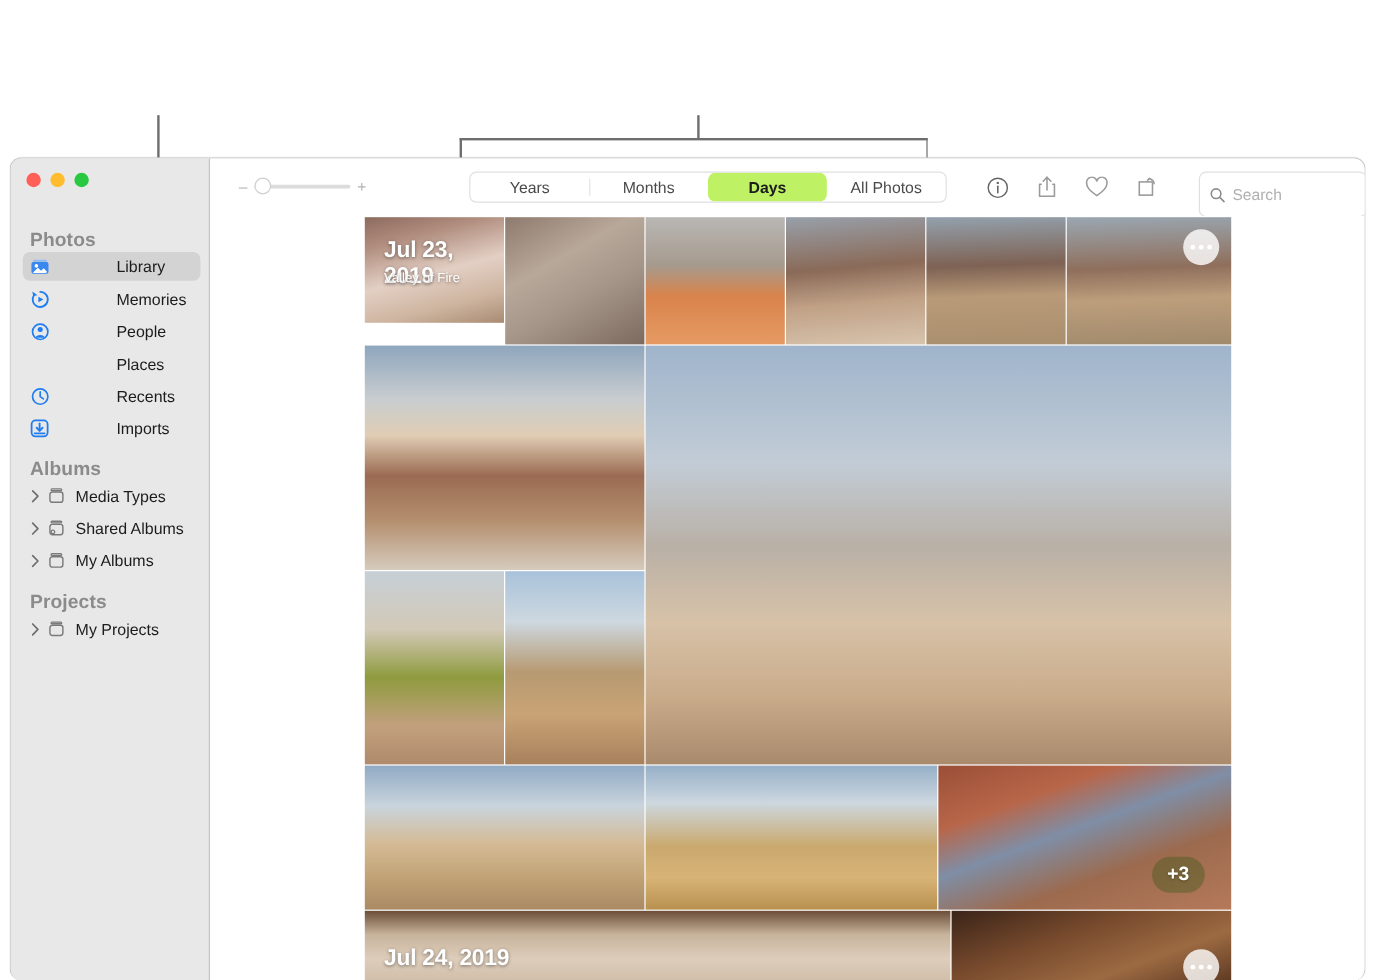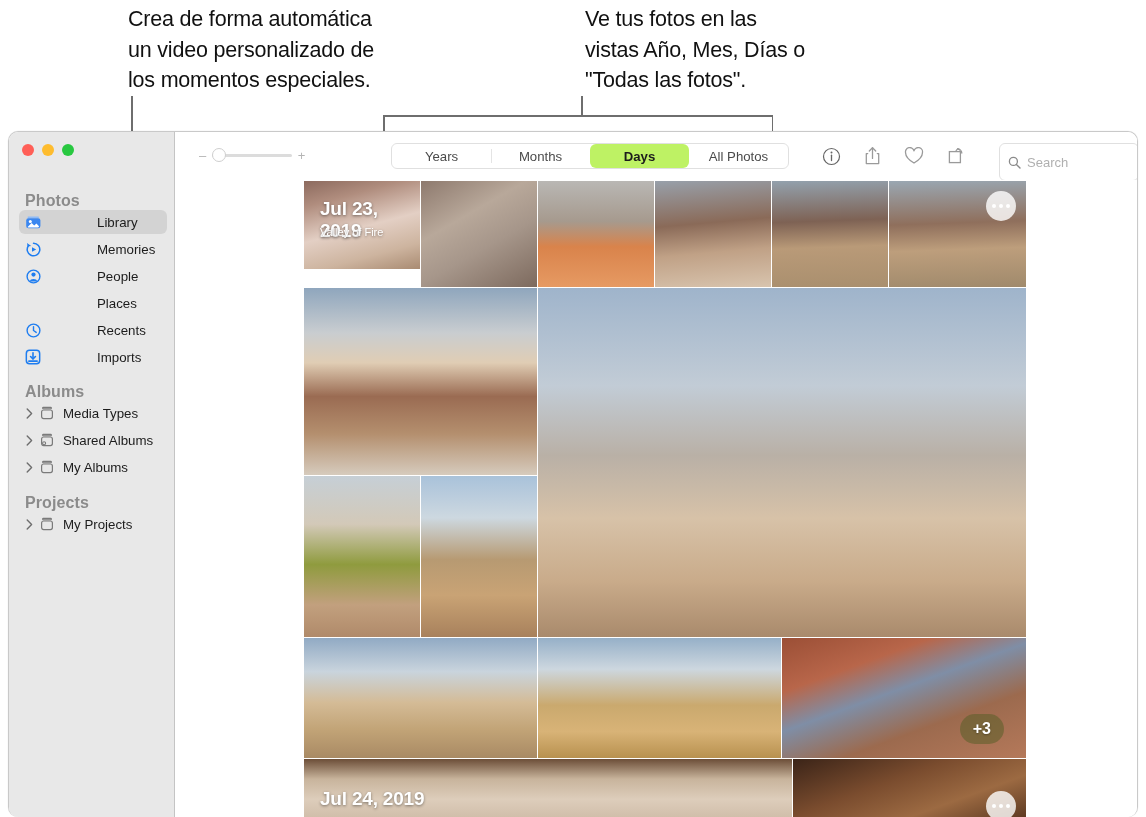--- a/index.html
+++ b/index.html
@@ -202,26 +202,20 @@
     background: rgba(90,95,40,0.55);
     color: #ffffff; font-size: 16px; font-weight: bold;
     text-shadow: 0 1px 2px rgba(0,0,0,0.3);
   }
 </style>
 </head>
 <body>
 
 <div id="root">
 
-  <div id="callout-left-text" class="callout-text">Crea de forma automática
-un video personalizado de
-los momentos especiales.</div>
-  <div id="callout-right-text" class="callout-text">Ve tus fotos en las
-vistas Año, Mes, Días o
-"Todas las fotos".</div>
 
   <div class="leader v" style="left:131px; top:96px; height:153px;"></div>
   <div class="leader h" style="left:110px; top:247.5px; width:23px;"></div>
 
   <div class="leader v" style="left:581px; top:96px; height:20px;"></div>
   <div class="leader h" style="left:383px; top:115px; width:390px;"></div>
   <div class="leader v" style="left:383px; top:115px; height:17px;"></div>
   <div class="leader v" style="left:771.5px; top:115px; height:17px;"></div>
 
   <div id="window">

